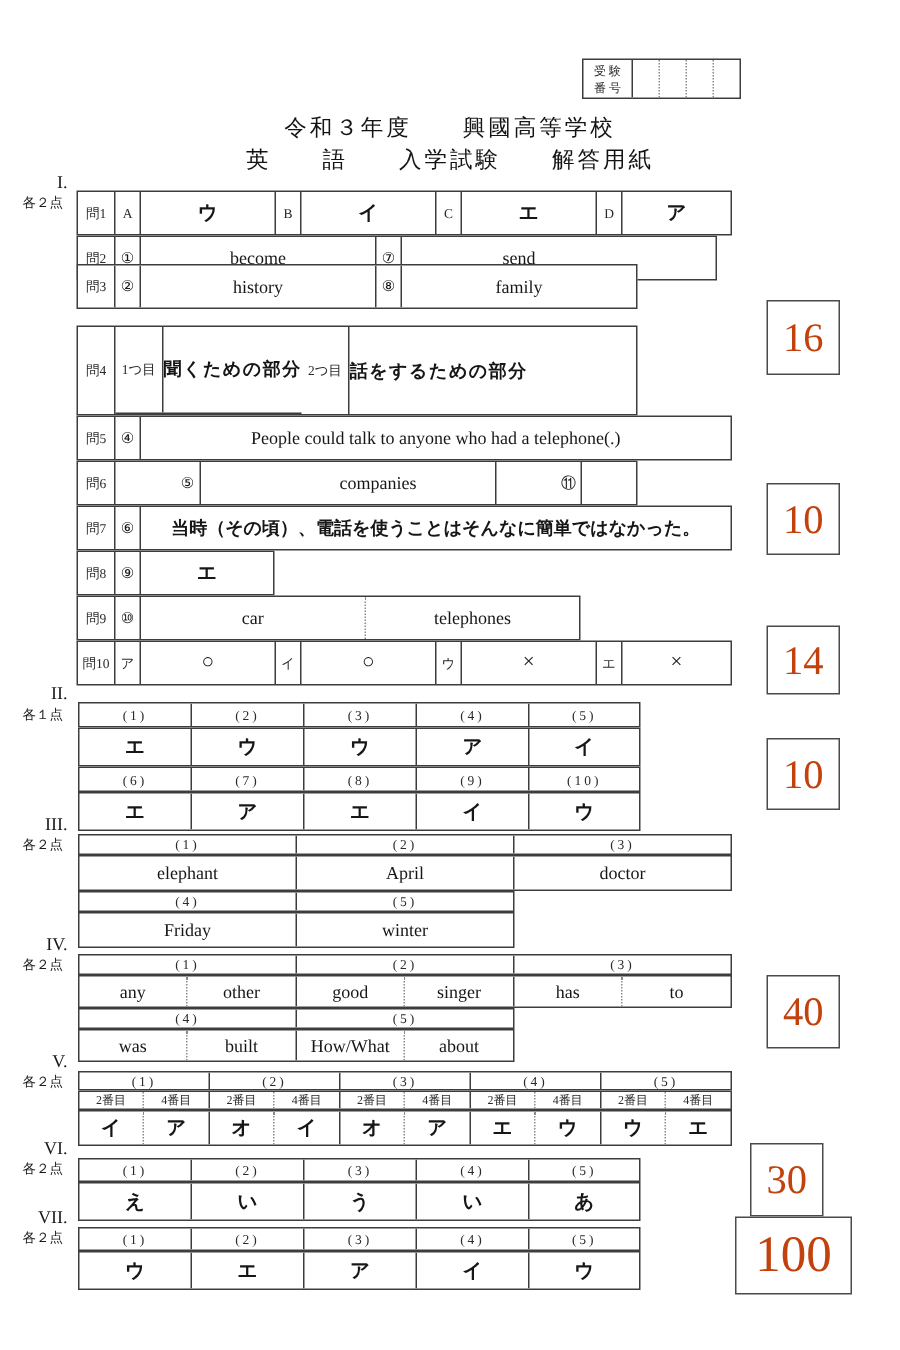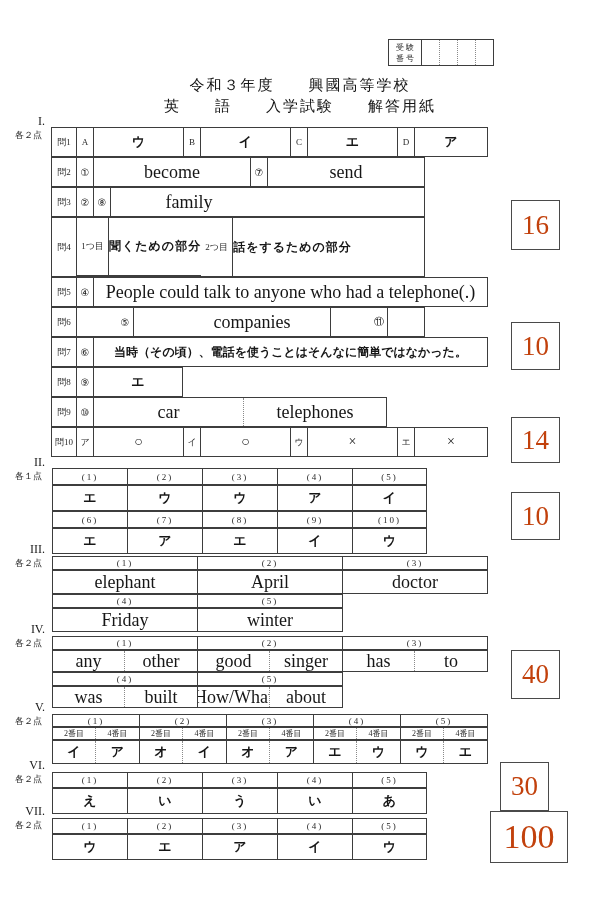--- a/index.html
+++ b/index.html
@@ -7,21 +7,21 @@
        font-family:"Liberation Serif","DejaVu Serif",serif;color:#161616;}
   .row{position:absolute;display:flex;border:1px solid #3d3d3d;background:#fff;box-sizing:border-box;overflow:hidden;}
   .c{flex:0 0 auto;display:flex;align-items:center;justify-content:center;box-sizing:border-box;
      border-right:1px solid #3d3d3d;overflow:hidden;white-space:nowrap;}
   .c.last{border-right:none;}
   .c.dot{border-right:1px dotted #8a8a8a;}
   .q{font-size:9px;color:#2a2a2a;letter-spacing:0;}
   .k{font-size:9px;color:#2a2a2a;}
   .circ{font-size:10px;font-family:"DejaVu Sans","Liberation Sans",sans-serif;}
   .kana{font-size:13px;font-weight:bold;}
-  .eng{font-size:18px;}
+  .eng{font-size:12px;}
   .jp{font-size:12px;font-weight:bold;letter-spacing:1px;}
   .mark{font-size:14px;}
   .hd{font-size:9px;color:#2a2a2a;letter-spacing:2px;}
   .sub{font-size:8px;color:#2a2a2a;}
   .seclabel{position:absolute;left:0;width:45px;text-align:right;font-size:12px;color:#1a1a1a;}
   .secpts{position:absolute;left:0;width:42px;text-align:right;font-size:9px;color:#1a1a1a;}
   .score{position:absolute;border:1.5px solid #4a4a4a;background:#fff;display:flex;align-items:center;justify-content:center;
          font-size:27px;color:#c2410c;}
   .score.big{font-size:34px;}
   .title{position:absolute;left:0;width:600px;text-align:center;font-size:15px;letter-spacing:2px;color:#141414;}
@@ -66,31 +66,32 @@
   <div class="c k" style="width:17px;">A</div>
   <div class="c kana" style="width:90px;">ウ</div>
   <div class="c k" style="width:17px;">B</div>
   <div class="c kana" style="width:90px;">イ</div>
   <div class="c k" style="width:17px;">C</div>
   <div class="c kana" style="width:90px;">エ</div>
   <div class="c k" style="width:17px;">D</div>
   <div class="c kana last" style="width:72px;">ア</div>
 </div>
 
-<div class="row" style="left:51px;top:157px;width:374px;height:30px;">
+<div class="row" style="left:51px;top:157px;width:427px;height:30px;">
   <div class="c q" style="width:25px;">問2</div>
   <div class="c circ" style="width:17px;">①</div>
   <div class="c eng" style="width:157px;">become</div>
   <div class="c circ" style="width:17px;">⑦</div>
   <div class="c eng last" style="width:156px;">send</div>
 </div>
 
-<div class="row" style="left:51px;top:187px;width:374px;height:30px;">
+<div class="row" style="left:51px;top:176px;width:374px;height:30px;">
   <div class="c q" style="width:25px;">問3</div>
   <div class="c circ" style="width:17px;">②</div>
+  <div class="c eng" style="width:157px;">history</div>
   <div class="c circ" style="width:17px;">⑧</div>
   <div class="c eng last" style="width:156px;">family</div>
 </div>
 
 <div class="row" style="left:51px;top:217px;width:374px;height:60px;">
   <div class="c q" style="width:25px;">問4</div>
   <div class="stack" style="width:347px;">
     <div class="srow bb">
       <div class="c k" style="width:32px;">1つ目</div>
       <div class="c jp last" style="flex:1;">聞くための部分</div>

